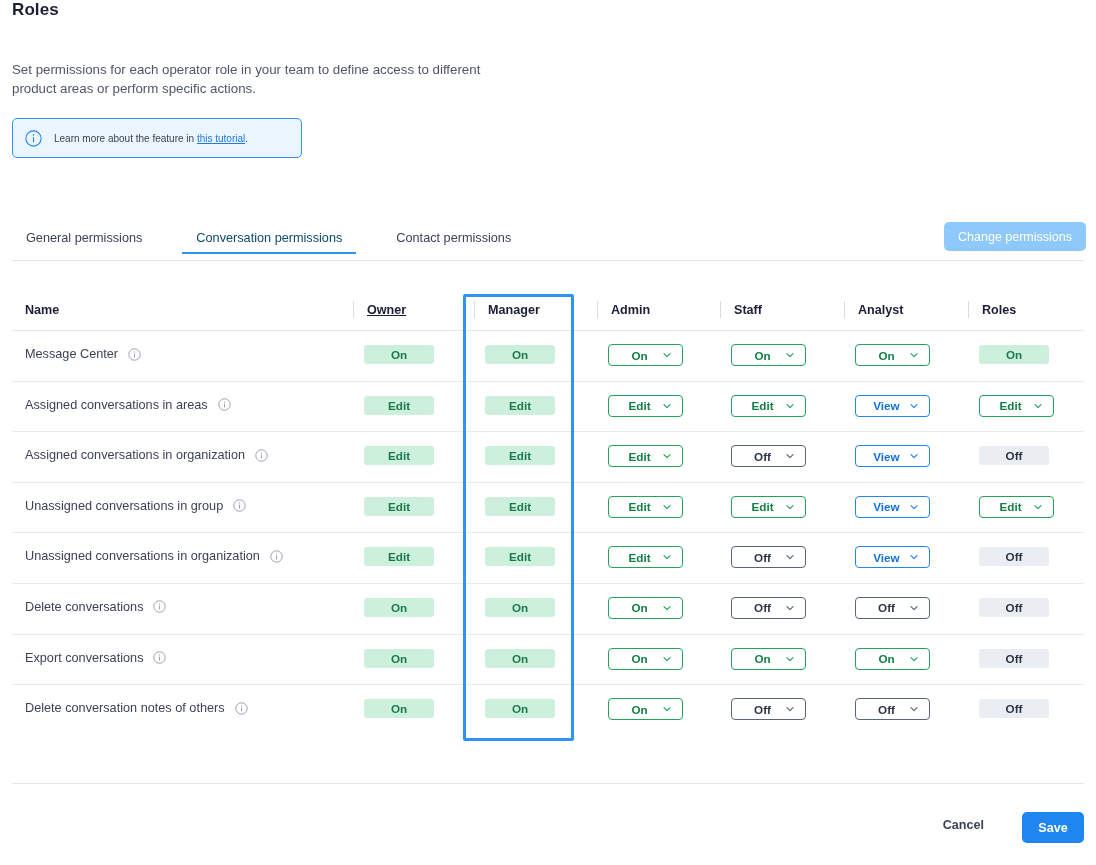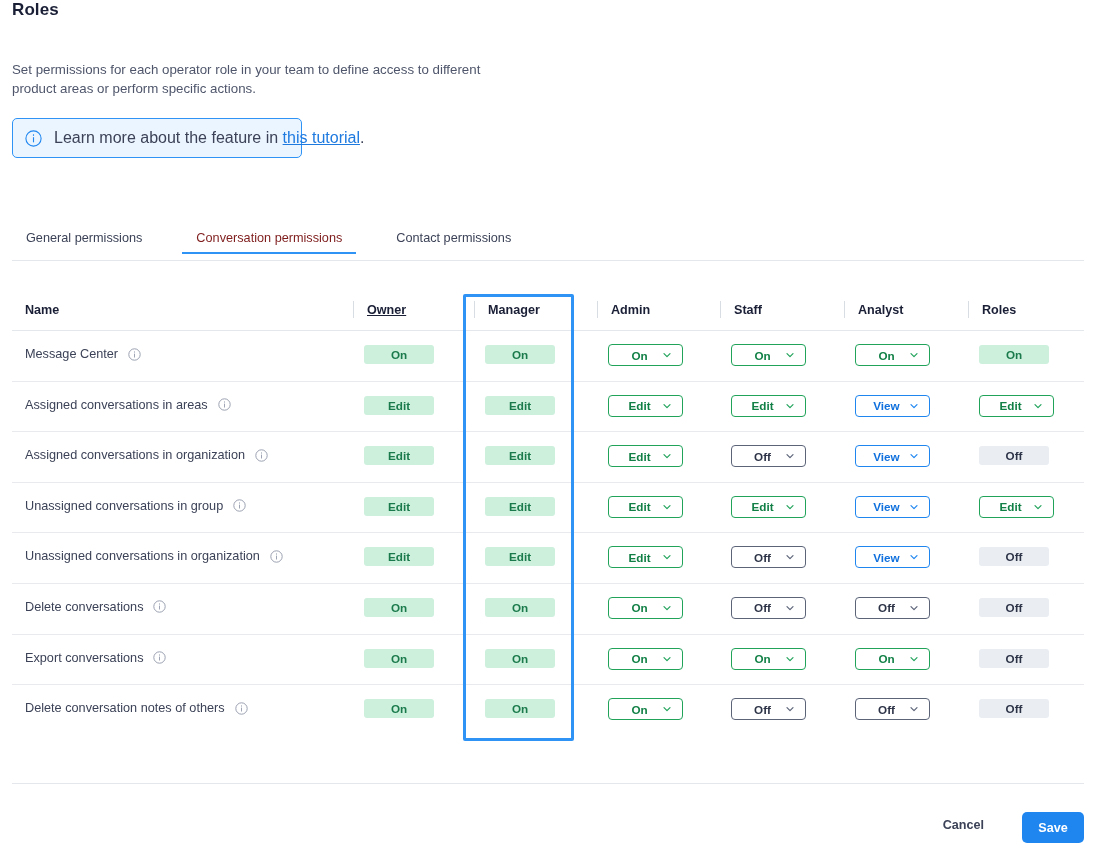--- a/index.html
+++ b/index.html
@@ -24,36 +24,36 @@
     width: 500px;
     font-size: 13.3px; line-height: 19px; color: #4f566b;
   }
   .notice {
     position: absolute; left: 12px; top: 118px;
     width: 290px; height: 40px;
     background: #ebf5ff; border: 1px solid #2f93f6; border-radius: 5px;
     display: flex; align-items: center; padding: 0 12px;
   }
   .notice-ico { width: 17px; height: 17px; flex: 0 0 17px; margin-right: 12px; }
-  .notice-txt { font-size: 16px; color: #3c4257; white-space: nowrap; }
+  .notice-txt { font-size: 10px; color: #3c4257; white-space: nowrap; }
   .notice-txt a { color: #1f7ae0; text-decoration: underline; }
 
   
   .tabs {
     position: absolute; left: 12px; top: 231px;
     width: 1072px; height: 30px;
     display: flex; align-items: flex-start; gap: 26px;
   }
   .tab {
     font-size: 12.7px; color: #3c4257;
     padding: 0 14px 9px 14px; white-space: nowrap; cursor: pointer;
     position: relative;
   }
   .tab:first-child { padding-left: 14px; }
-  .tab.active { color: #7f1d1d; }
+  .tab.active { color: #0c4a6e; }
   .tab.active::after {
     content: ""; position: absolute; left: 0; right: 0; bottom: 0;
     height: 2px; background: #2f93f6;
   }
   .tabs-rule {
     position: absolute; left: 12px; top: 260px; width: 1072px;
     height: 1px; background: #e4e7ec;
   }
   .change-perm {
     position: absolute; right: 10px; top: 222px;
@@ -162,20 +162,21 @@
     </span>
     <span class="notice-txt"><span>Learn more about the feature in </span><a href="#">this tutorial</a><span>.</span></span>
   </div>
 
   <div class="tabs" id="tabs">
       <div class="tab">General permissions</div>
       <div class="tab active">Conversation permissions</div>
       <div class="tab">Contact permissions</div>
     </div>
   <div class="tabs-rule"></div>
+  <button class="change-perm">Change permissions</button>
 
   <div class="table" id="table">
       <div class="thead">
         <div class="th" style="left: 13px;">Name</div>
         <div class="th-div" style="left: 341px;"></div>
         <div class="th" style="left: 355px; text-decoration: underline;">Owner</div>
         <div class="th-div" style="left: 462px;"></div>
         <div class="th" style="left: 476px;">Manager</div>
         <div class="th-div" style="left: 585px;"></div>
         <div class="th" style="left: 599px;">Admin</div>

